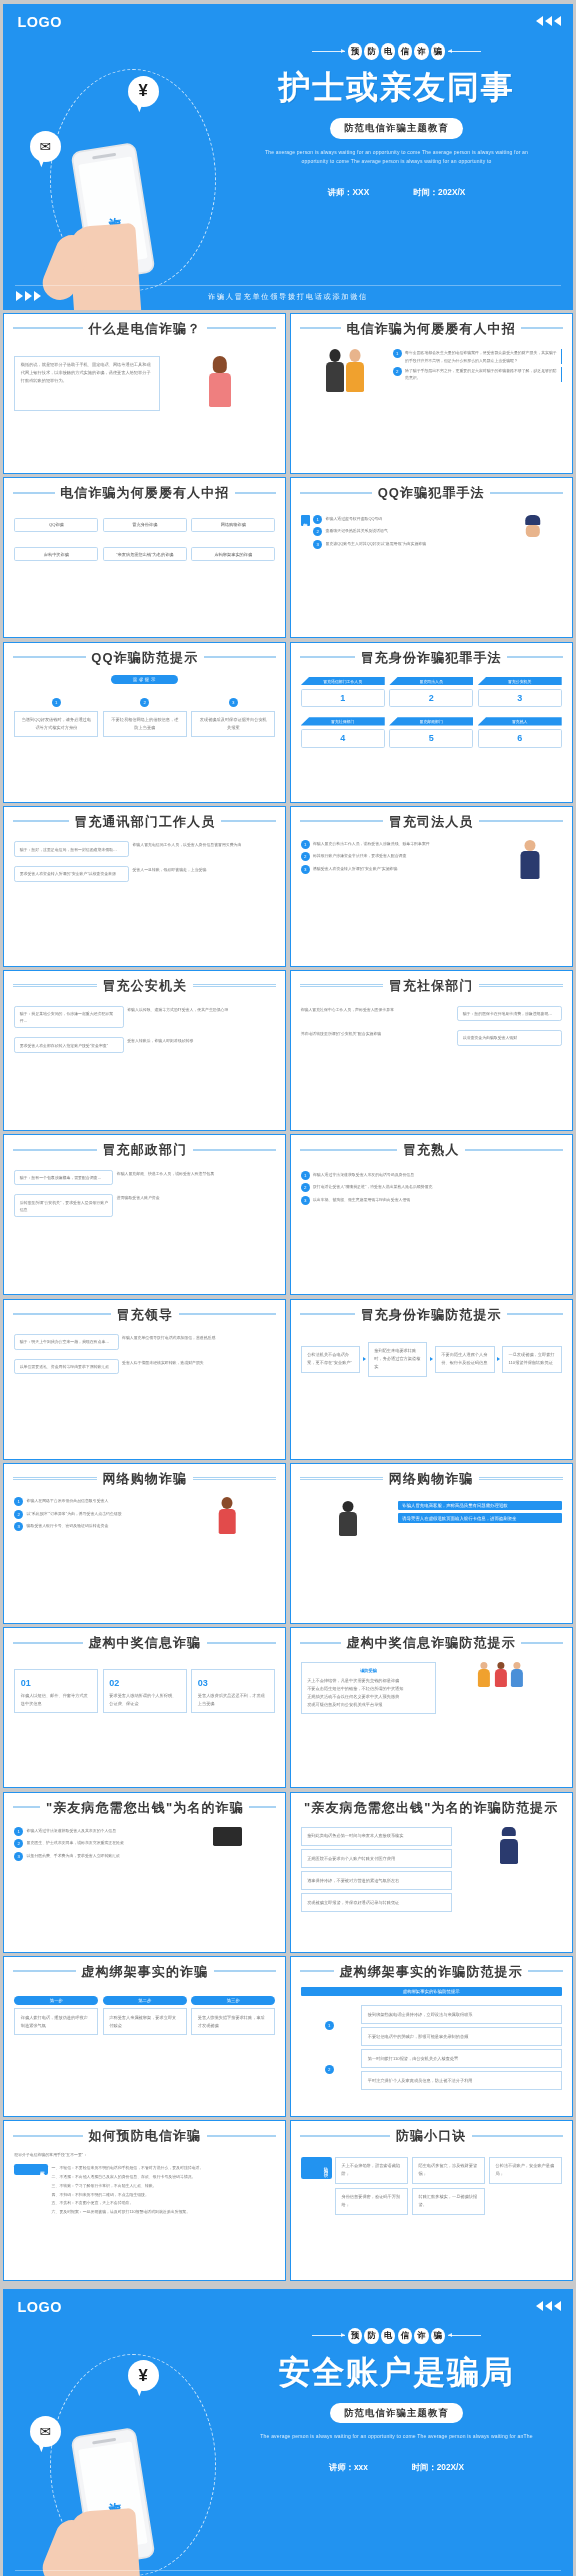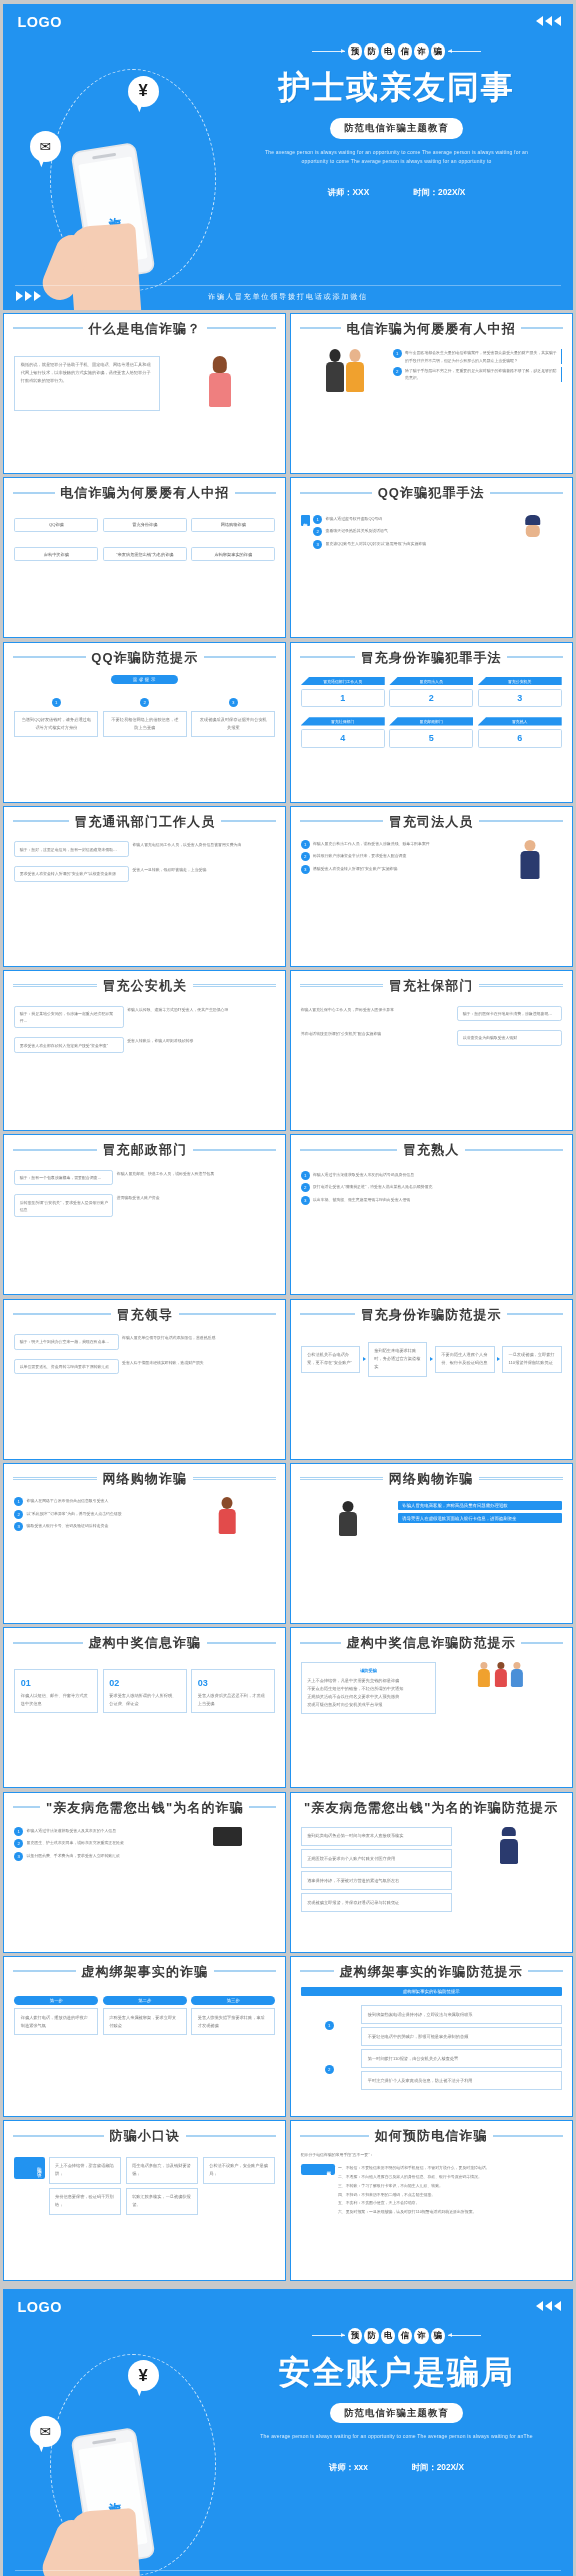--- a/index.html
+++ b/index.html
@@ -762,57 +762,57 @@
           <div class="card-outline">第一时间拨打110报警，由公安机关介入核查处置</div>
           <div class="card-outline">平时注意保护个人及家庭成员信息，防止被不法分子利用</div>
         </div>
       </div>
     </div>
   </div>
 
   <div class="slide">
     <div class="slide-head">
         <div class="rule"></div>
-        <div class="slide-title">防骗小口诀</div>
-      </div>
-    <div class="slide-body">
-      <div class="row" style="margin-top:7.8px">
-        <div class="bluebar" style="width:31px;writing-mode:vertical-rl;padding:6.7px 3.3px;border-radius:2.2px;letter-spacing:1.7px">防骗小口诀</div>
-        <div class="three-col" style="flex:1">
-          <div class="card-outline">天上不会掉馅饼，甜言蜜语藏陷阱；</div>
-          <div class="card-outline">陌生电话多留意，涉及钱财要警惕；</div>
-          <div class="card-outline">公检法不设账户，安全账户是骗局；</div>
-          <div class="card-outline">身份信息要保密，验证码千万别给；</div>
-          <div class="card-outline">转账汇款多核实，一旦被骗快报警。</div>
-        </div>
-      </div>
-    </div>
-  </div>
-
-  <div class="slide">
-    <div class="slide-head">
-        <div class="rule"></div>
         <div class="slide-title">如何预防电信诈骗</div>
       </div>
     <div class="slide-body">
       <div class="tinytext" style="margin-top:2.2px">犯罪分子电信诈骗的常用手段"五不一要"：</div>
       <div class="row" style="margin-top:5.5px">
         <div class="bluebar" style="width:34px;writing-mode:vertical-rl;padding:5.5px 3.3px;border-radius:2.2px">预防电信诈骗五不一要</div>
         <div class="stack" style="flex:1;gap:1.7px">
           <div class="tinytext">一、不轻信：不要轻信来历不明的电话和手机短信，不管对方说什么，要及时挂掉电话。</div>
           <div class="tinytext">二、不透露：不向他人透露自己及家人的身份信息、存款、银行卡号及密码等情况。</div>
           <div class="tinytext">三、不转账：学习了解银行卡常识，不向陌生人汇款、转账。</div>
           <div class="tinytext">四、不扫码：不扫来历不明的二维码，不点击陌生链接。</div>
           <div class="tinytext">五、不贪利：不贪图小便宜，天上不会掉馅饼。</div>
           <div class="tinytext">六、要及时报案：一旦发现被骗，请及时拨打110报警电话或到就近派出所报案。</div>
         </div>
       </div>
     </div>
   </div>
 
+  <div class="slide">
+    <div class="slide-head">
+        <div class="rule"></div>
+        <div class="slide-title">防骗小口诀</div>
+      </div>
+    <div class="slide-body">
+      <div class="row" style="margin-top:7.8px">
+        <div class="bluebar" style="width:31px;writing-mode:vertical-rl;padding:6.7px 3.3px;border-radius:2.2px;letter-spacing:1.7px">防骗小口诀</div>
+        <div class="three-col" style="flex:1">
+          <div class="card-outline">天上不会掉馅饼，甜言蜜语藏陷阱；</div>
+          <div class="card-outline">陌生电话多留意，涉及钱财要警惕；</div>
+          <div class="card-outline">公检法不设账户，安全账户是骗局；</div>
+          <div class="card-outline">身份信息要保密，验证码千万别给；</div>
+          <div class="card-outline">转账汇款多核实，一旦被骗快报警。</div>
+        </div>
+      </div>
+    </div>
+  </div>
+
 </div>
 
 <div class="hero">
   <div class="hero-inner">
     <div class="logo">LOGO</div>
     <div class="tri-right">
         <span></span>
         <span></span>
         <span></span>
       </div>

